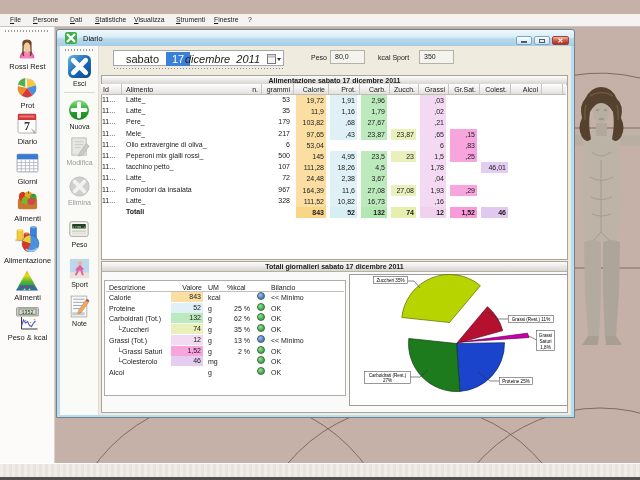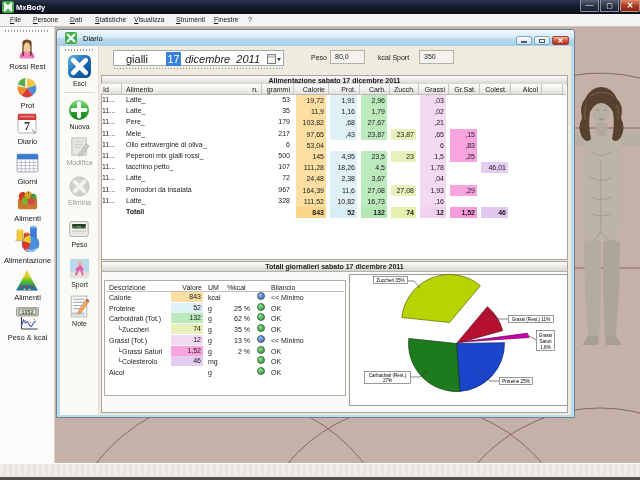--- a/index.html
+++ b/index.html
@@ -35,32 +35,20 @@
 
     <rect x="596" y="123" width="11" height="13" fill="#b2a99d"></rect>
     <ellipse cx="601" cy="112" rx="8.5" ry="10.5" fill="#b8afa3"></ellipse>
     <path d="M596,110 L599,110 M604,110 L607,110 M599,119 L604,119" stroke="#8a8074" stroke-width="1"></path>
 
     <path d="M585,99 Q591,87 601,87 Q612,87 617,99 Q624,105 621,118 Q626,128 621,137 Q616,144 612,139 Q615,124 613,112 Q608,103 601,103 Q595,103 590,112 Q588,124 591,139 Q587,144 582,137 Q577,128 582,118 Q579,105 585,99 Z" fill="#55412e"></path>
     <path d="M586,105 Q584,112 585,120 M617,105 Q619,112 618,120 M590,96 Q601,89 613,96" stroke="#6e5640" stroke-width="1.5" fill="none"></path>
   </g>
 </svg>
 
-<div class="abs" style="left:0;top:0;width:640px;height:14px;background:linear-gradient(#2c3650,#161e30 40%,#090e1a);">
-  <svg class="abs" style="left:2px;top:1px;" width="12" height="12" viewBox="0 0 12 12">
-    <rect x="0" y="0" width="12" height="12" rx="2" fill="#3fae49"></rect>
-    <path d="M2,2 L6,6 L2,10 Z" fill="#e8f5e8"></path>
-        <path d="M10,2 L6,6 L10,10 Z" fill="#fff"></path>
-    <path d="M2,2 L10,10 M10,2 L2,10" stroke="#fff" stroke-width="2.2"></path>
-  </svg>
-  <div class="abs" style="left:16px;top:3px;color:#fff;font-weight:bold;font-size:7.5px;">MxBody</div>
-  <div class="abs" style="left:580px;top:0px;width:19px;height:12px;background:linear-gradient(#5a6375,#2a3245 55%,#1b2232);border:1px solid #8a93a5;border-top:none;border-radius:0 0 2px 2px;color:#fff;text-align:center;line-height:9px;font-size:8px;">—</div>
-  <div class="abs" style="left:600px;top:0px;width:19px;height:12px;background:linear-gradient(#5a6375,#2a3245 55%,#1b2232);border:1px solid #8a93a5;border-top:none;color:#fff;text-align:center;line-height:11px;font-size:7px;">▢</div>
-  <div class="abs" style="left:620px;top:0px;width:20px;height:12px;background:linear-gradient(#e08a70,#b03b22 50%,#8c2513);border:1px solid #b59a93;border-top:none;border-radius:0 0 2px 2px;color:#fff;text-align:center;line-height:11px;font-size:8px;font-weight:bold;">✕</div>
-</div>
 
 <div class="abs" style="left:0;top:14px;width:640px;height:13px;background:#f4f3f1;border-bottom:1px solid #c9c5c0;font-size:6.8px;">
   <div class="abs" style="left:10px;top:2px;"><u>F</u>ile</div>
   <div class="abs" style="left:33px;top:2px;"><u>P</u>ersone</div>
   <div class="abs" style="left:70px;top:2px;"><u>D</u>ati</div>
   <div class="abs" style="left:95px;top:2px;"><u>S</u>tatistiche</div>
   <div class="abs" style="left:134px;top:2px;"><u>V</u>isualizza</div>
   <div class="abs" style="left:176px;top:2px;"><u>S</u>trumenti</div>
   <div class="abs" style="left:214px;top:2px;"><u>F</u>inestre</div>
   <div class="abs" style="left:248px;top:2px;">?</div>
@@ -253,22 +241,22 @@
             <rect x="4" y="2" width="15" height="20" fill="#fbfbf6" stroke="#a8a8a0" stroke-width="0.8"></rect>
 <path d="M6,5 L17,5 M6,8 L17,8 M6,11 L15,11 M6,14 L13,14" stroke="#8898b8" stroke-width="0.8"></path>
 <rect x="5" y="17.5" width="12" height="3" fill="#c8ccd4"></rect>
 <path d="M11,16 L18,6 L20.5,8 L13.5,18 L10.5,19 Z" fill="#f0a860" stroke="#c07830" stroke-width="0.5"></path>
 <path d="M18,6 L20.5,8 L21.5,6.2 L19.2,4.5 Z" fill="#b05858"></path>
 </svg>
           <div class="abs" style="left:0;top:274px;width:39px;text-align:center;">Note</div>
     </div>
 
     <div class="abs" style="left:53px;top:4px;width:171px;height:16px;background:#fff;border:1px solid #9daab5;font-size:11px;line-height:14px;">
-      <span class="abs" style="left:12px;top:1px;">gialli</span>
-      <span class="abs" style="left:52px;top:1px;width:15px;background:#3a80d8;color:#fff;text-align:center;">17</span>
+      <span class="abs" style="left:12px;top:1px;">sabato</span>
+      <span class="abs" style="left:52px;top:1px;width:24px;background:#3a80d8;color:#fff;text-align:center;">17</span>
       <span class="abs" style="left:71px;top:1px;font-style:italic;">dicembre&nbsp; 2011</span>
       <svg class="abs" style="left:153px;top:3px;" width="14" height="10" viewBox="0 0 14 10">
             <rect x="0.5" y="0.5" width="8" height="9" fill="#f4f4f4" stroke="#777"></rect>
             <rect x="0.5" y="0.5" width="8" height="2.5" fill="#d8d8d8" stroke="#777" stroke-width="0.5"></rect>
             <path d="M10,4 L14,4 L12,7 Z" fill="#333"></path>
           </svg>
     </div>
     <div class="abs" style="left:54px;top:22px;width:169px;height:1px;background-image:repeating-linear-gradient(90deg,#888 0 1px,transparent 1px 3px);"></div>
     <div class="abs" style="left:251px;top:8px;">Peso</div>
     <div class="abs" style="left:270px;top:4px;width:35px;height:14px;background:#f5f3ee;border:1px solid #b5b1a8;line-height:12px;padding-left:4px;">80,0</div>

